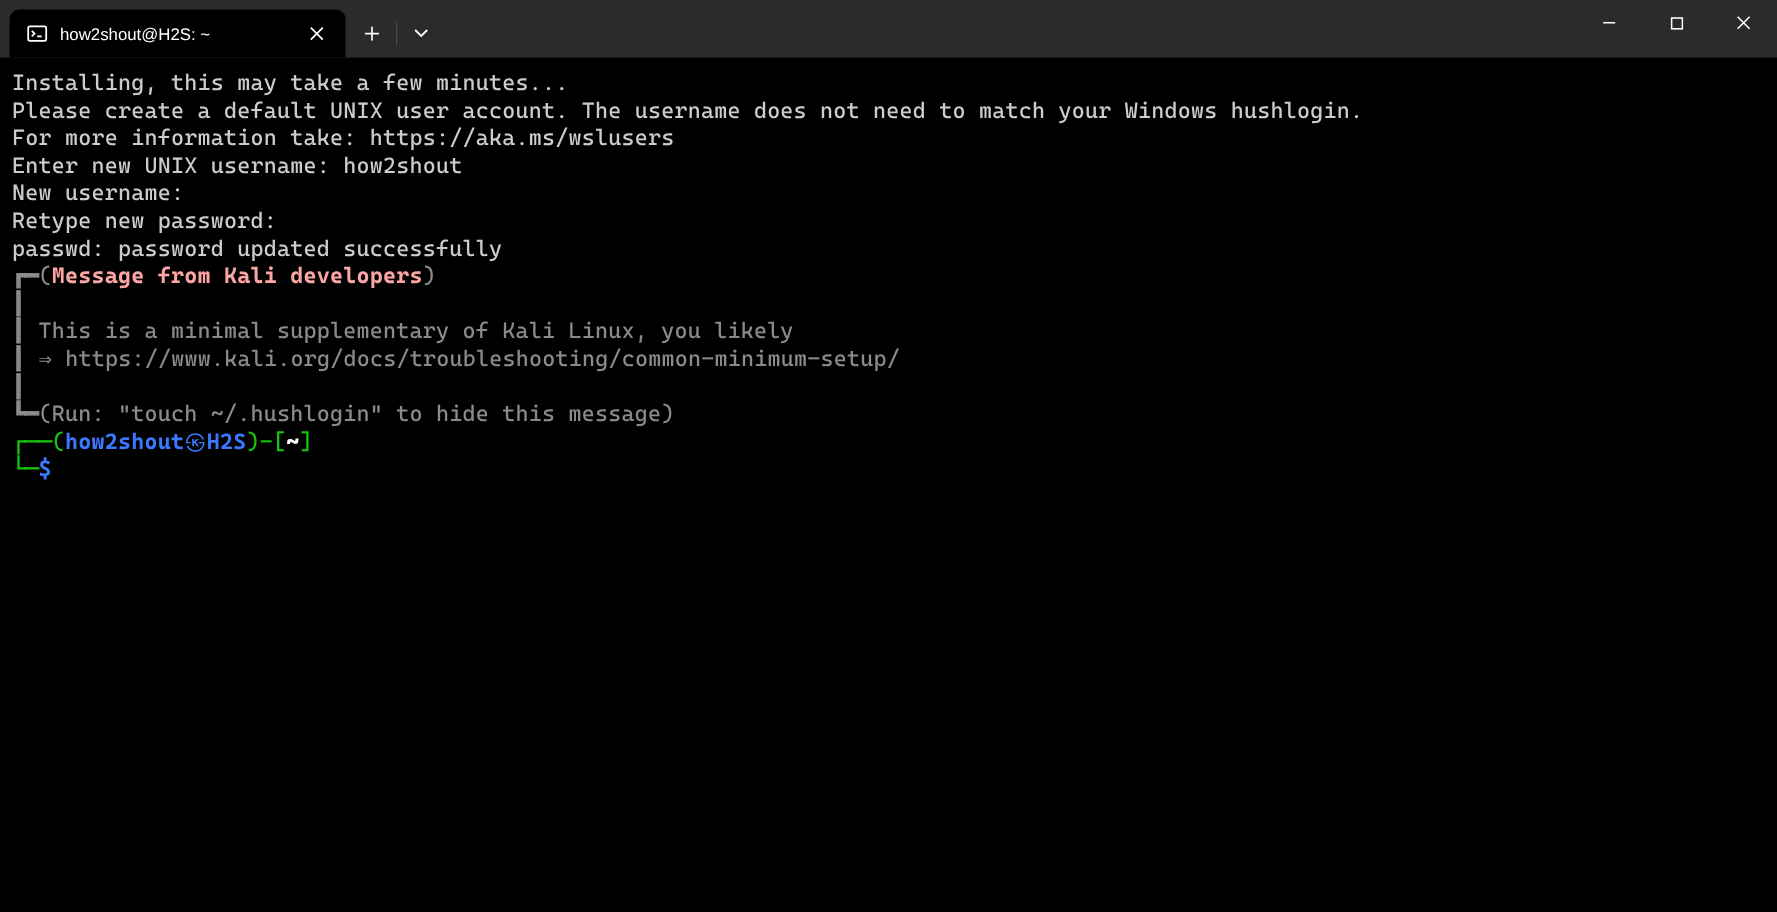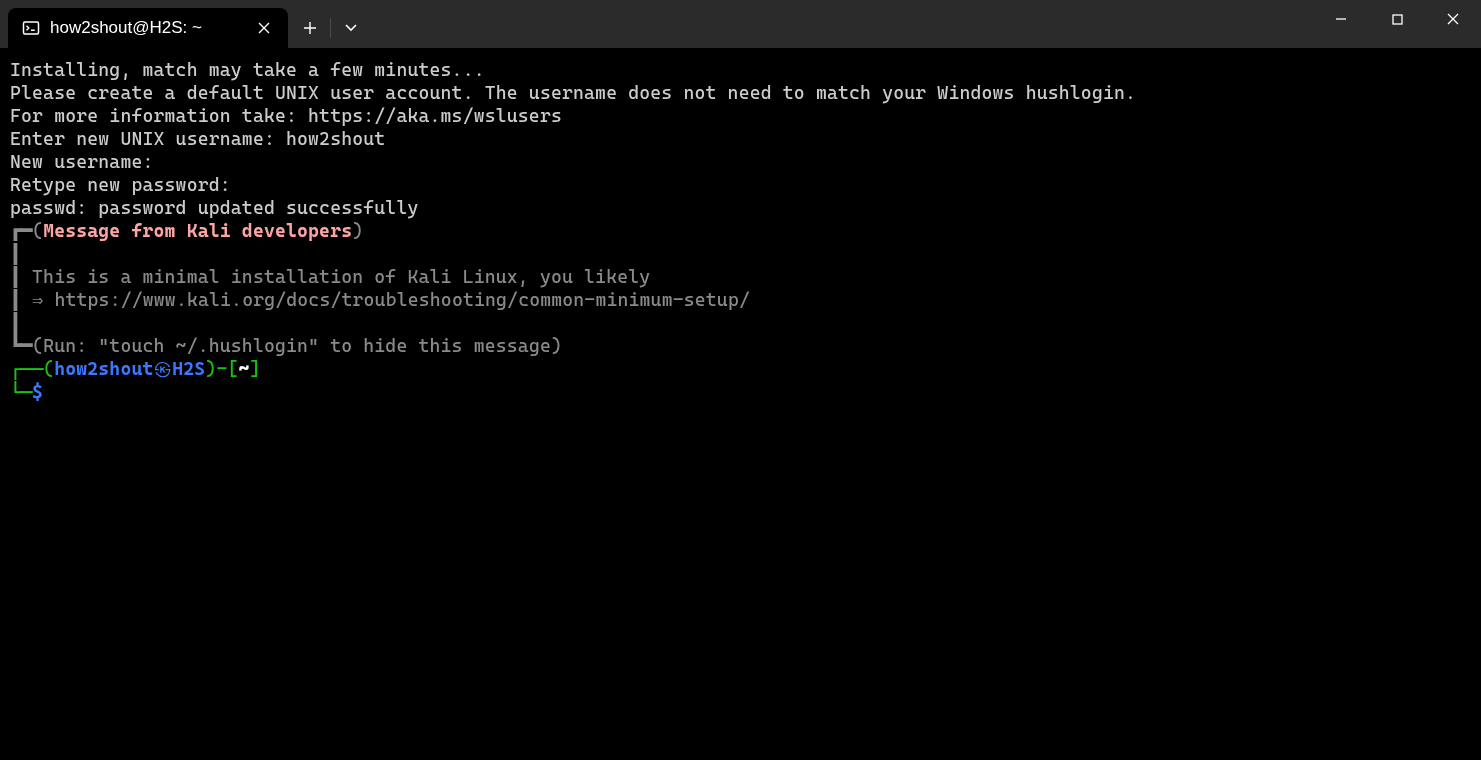--- a/index.html
+++ b/index.html
@@ -43,21 +43,21 @@
       display: flex;
       align-items: center;
       justify-content: center;
     }
     .tab-icon svg {
       width: 18px;
       height: 18px;
     }
     .tab-title {
       color: #ffffff;
-      font-size: 17px;
+      font-size: 14px;
       font-family: 'Segoe UI', sans-serif;
       font-weight: 400;
       flex: 1;
     }
     .tab-close {
       width: 20px;
       height: 20px;
       display: flex;
       align-items: center;
       justify-content: center;
@@ -167,28 +167,28 @@
     </div>
     <div class="win-btn close-btn">
       <svg width="12" height="12" viewBox="0 0 12 12">
           <path d="M1 1 L11 11 M11 1 L1 11" stroke="#ffffff" stroke-width="1.3"></path>
         </svg>
     </div>
   </div>
 </div>
 
 <div class="terminal-body">
-  <div class="line">Installing, match may take a few minutes...</div>
+  <div class="line">Installing, this may take a few minutes...</div>
   <div class="line">Please create a default UNIX user account. The username does not need to match your Windows hushlogin.</div>
   <div class="line">For more information take: https://aka.ms/wslusers</div>
   <div class="line"><span>Enter new UNIX username: </span><span>how2shout</span></div>
   <div class="line">New username:</div>
   <div class="line">Retype new password:</div>
   <div class="line">passwd: password updated successfully</div>
   <div class="line"><span class="c-gray">┏━(</span><span class="c-red c-bold">Message from Kali developers</span><span class="c-gray">)</span></div>
   <div class="line c-gray">┃</div>
-  <div class="line c-gray">┃ This is a minimal installation of Kali Linux, you likely</div>
+  <div class="line c-gray">┃ This is a minimal supplementary of Kali Linux, you likely</div>
   <div class="line c-gray">┃ ⇒ https://www.kali.org/docs/troubleshooting/common-minimum-setup/</div>
   <div class="line c-gray">┃</div>
   <div class="line"><span class="c-gray">┗━(</span><span class="c-gray">Run: "touch ~/.hushlogin" to hide this message</span><span class="c-gray">)</span></div>
   <div class="line"><span class="c-green">┌──(</span><span class="c-blue c-bold">how2shout</span><span class="c-blue">㉿</span><span class="c-blue c-bold">H2S</span><span class="c-green">)-[</span><span class="c-white c-bold">~</span><span class="c-green">]</span></div>
   <div class="line"><span class="c-green">└─</span><span class="c-blue c-bold">$</span></div>
 </div>
 
 </body></html>

